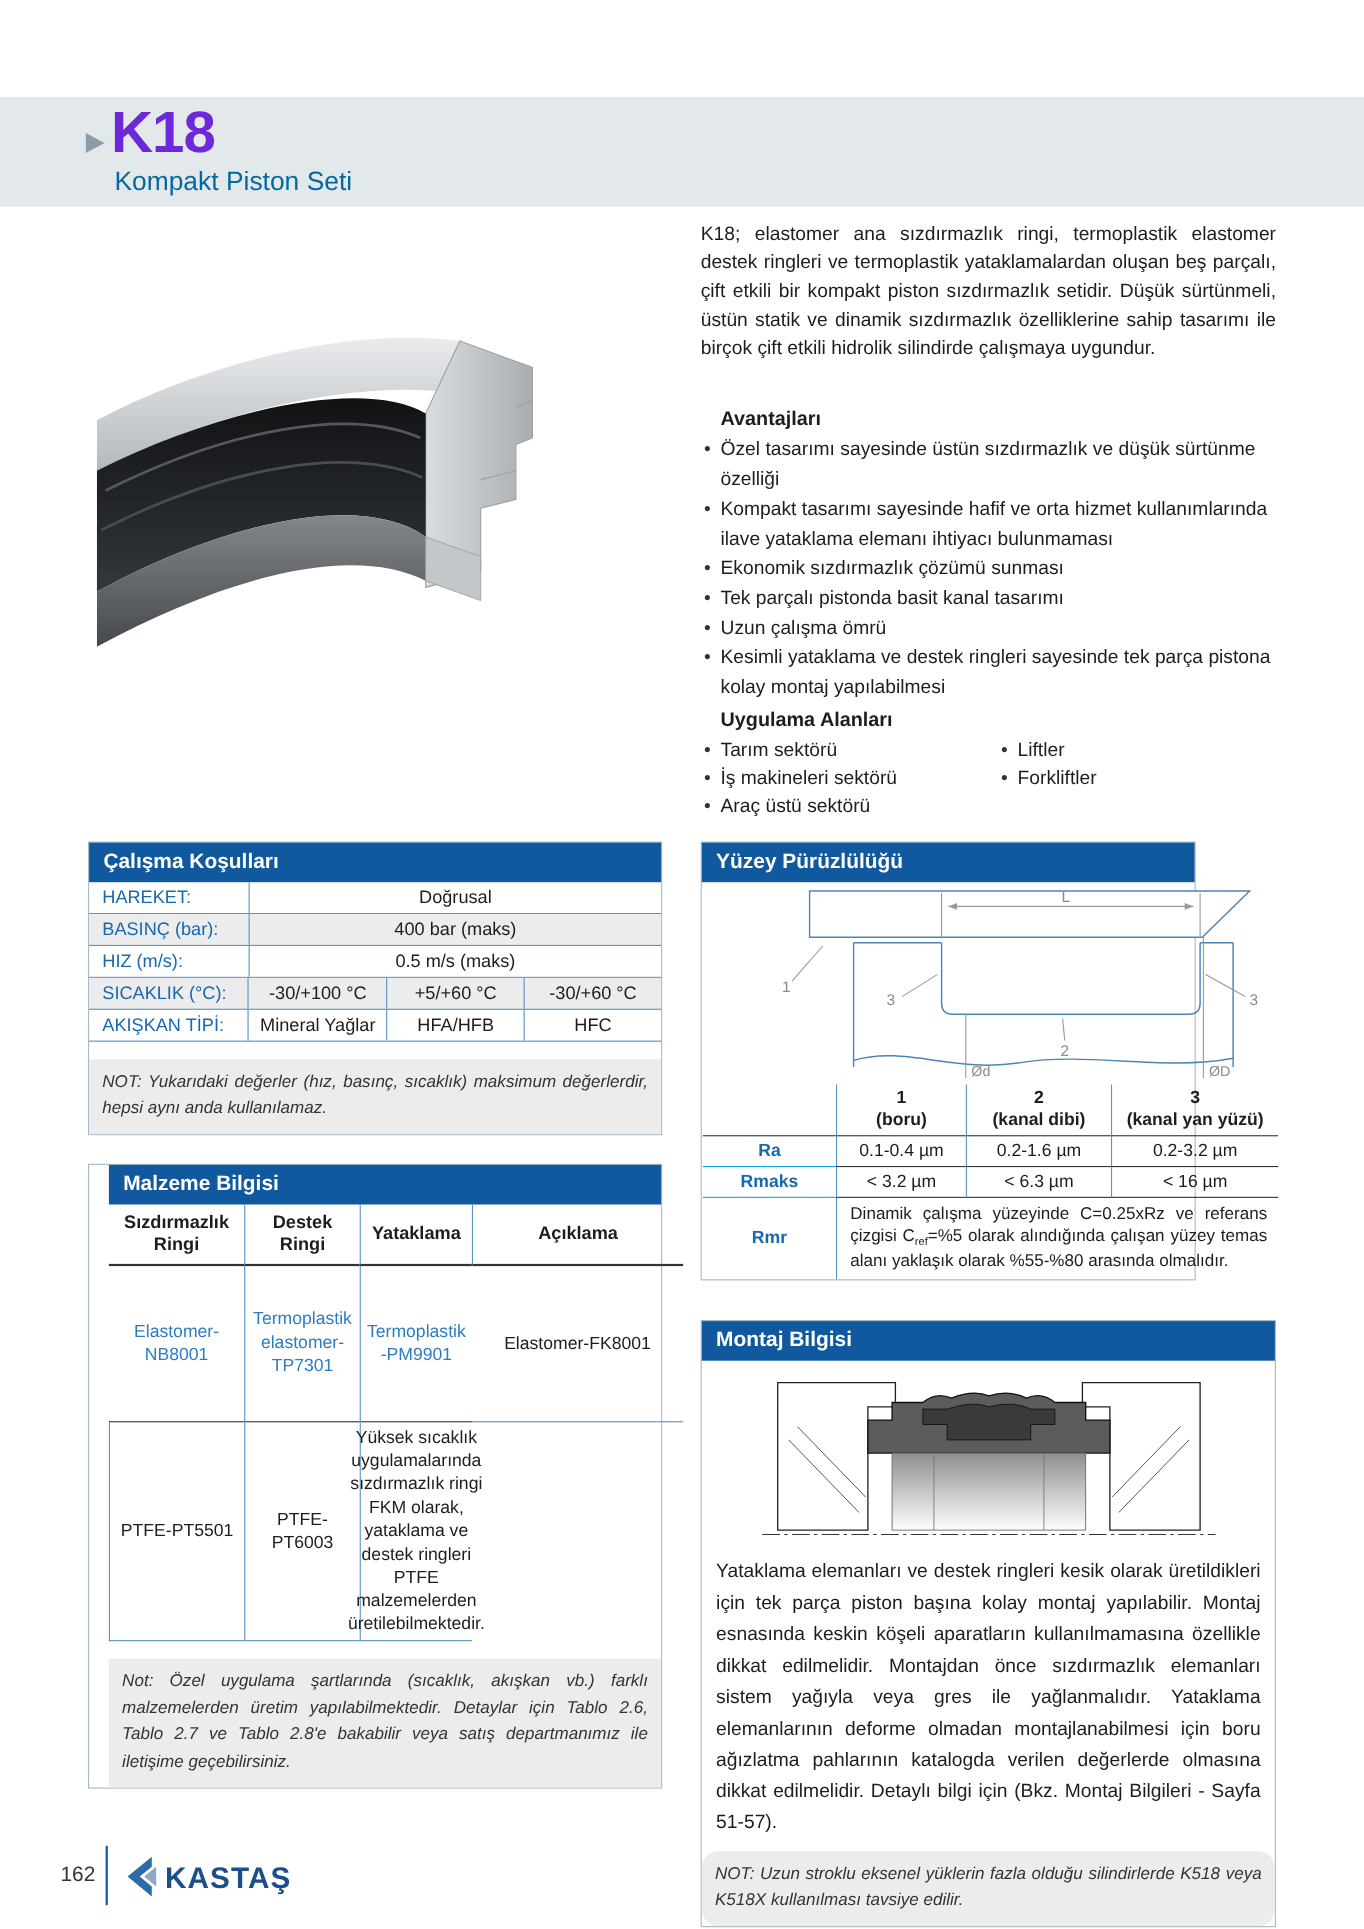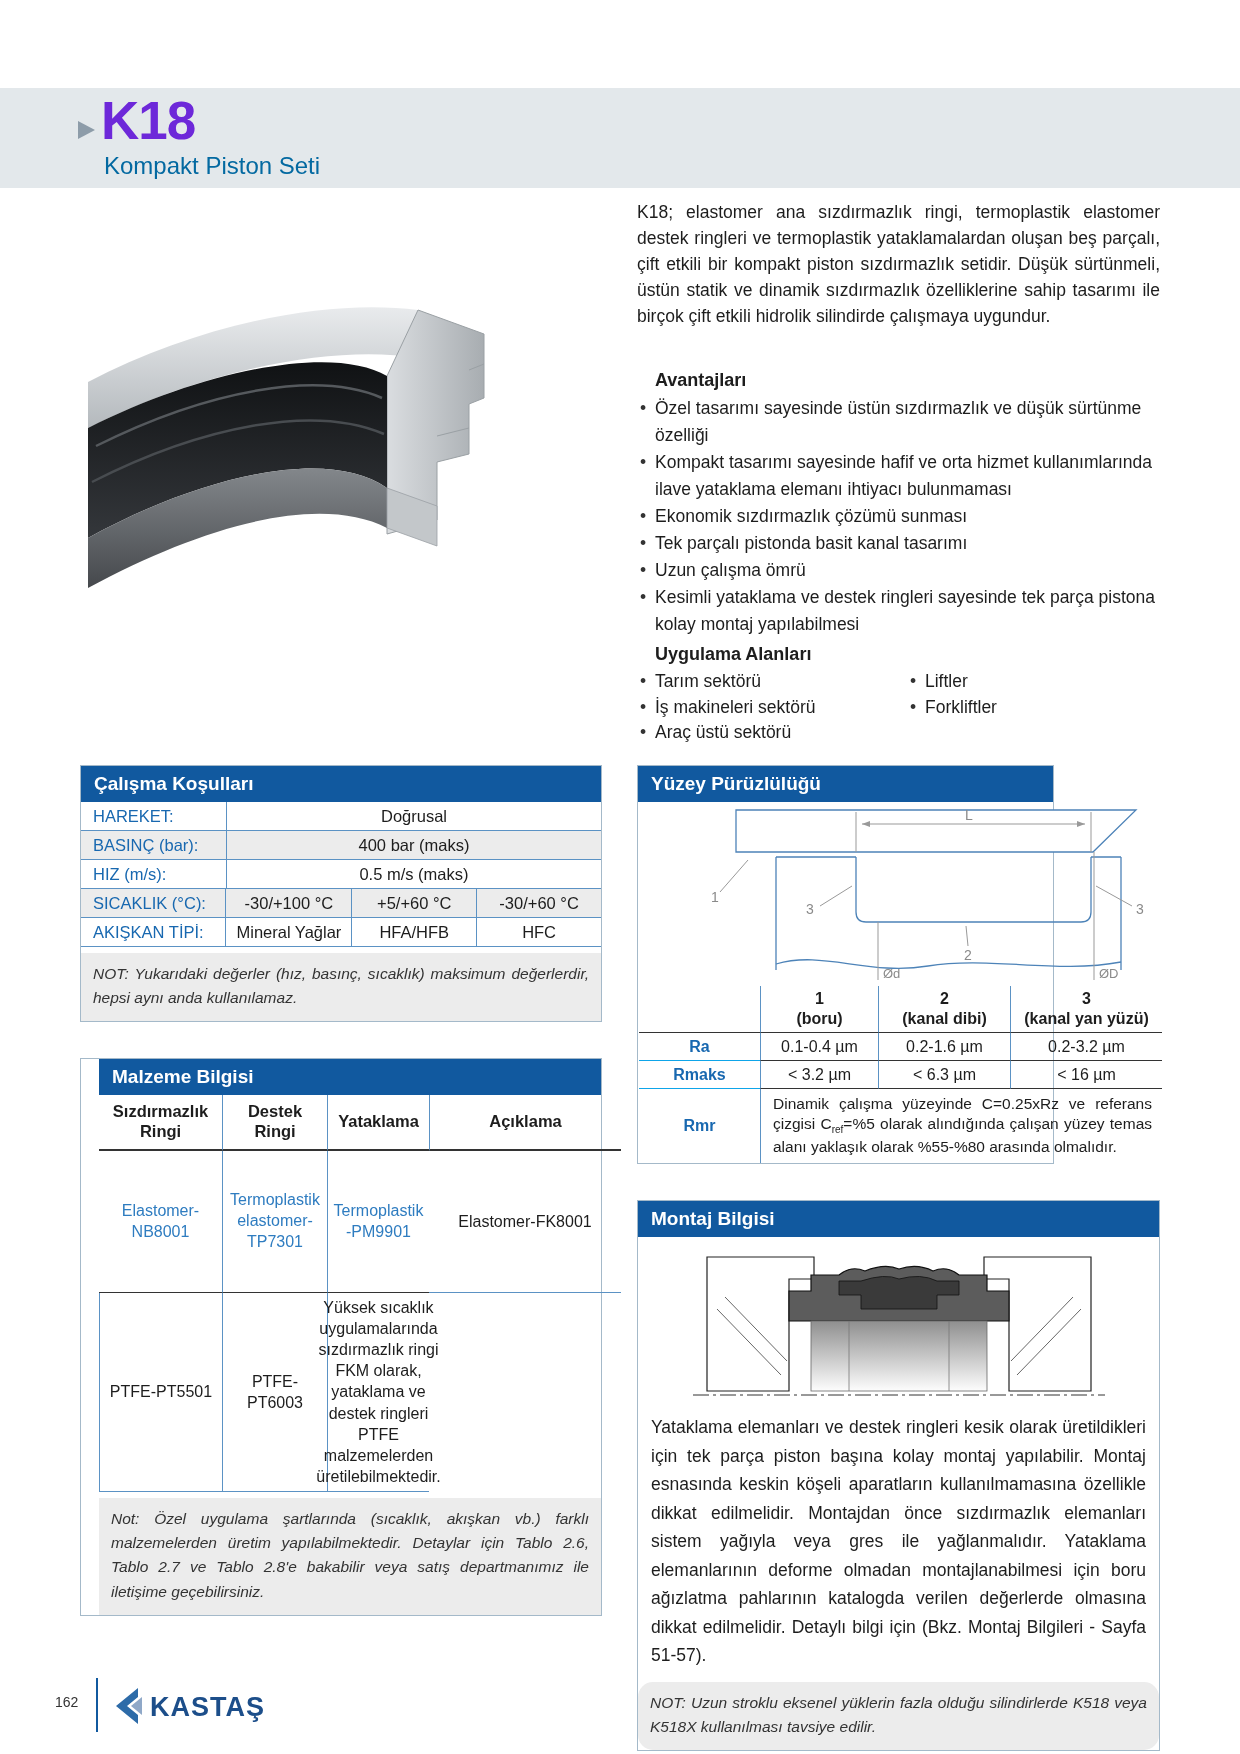--- a/index.html
+++ b/index.html
@@ -23,21 +23,21 @@
   .bullet-list li::before { content:"\2022"; position:absolute; left:3px; top:0; color:#333; }
   .adv-list { left:637px; top:395px; width:523px; }
   .app-title { position:absolute; left:655px; top:644px; font-size:18px; font-weight:bold; }
   .app-col1 { left:637px; top:669px; width:270px; }
   .app-col2 { left:907px; top:669px; width:253px; }
   .app-col1 li, .app-col2 li { line-height:25.5px; }
 
   
   .panel { position:absolute; border:1px solid #a4b9c9; background:#fff; }
   .panel-hd { background:#11599f; color:#fff; font-weight:bold; font-size:19px; height:36px; line-height:36px; padding:0 13px; }
-  .note-strip { margin-top:6px; background:#ececec; padding:9px 12px 11px 12px; font-style:italic; font-size:15.5px; line-height:1.56; color:#333; text-align:justify; }
+  .note-strip { margin-top:16px; background:#ececec; padding:9px 12px 11px 12px; font-style:italic; font-size:15.5px; line-height:1.56; color:#333; text-align:justify; }
 
   
   .panel-oc { left:80px; top:765px; width:522px; }
   .oc-row { display:flex; height:29px; border-bottom:1px solid #5b92c4; align-items:stretch; }
   .oc-row:last-of-type { border-bottom:0; }
   .oc-row.gray { background:#ececec; }
   .oc-label { width:146px; display:flex; align-items:center; padding-left:12px; color:#1868b0; font-weight:normal; font-size:16.5px; border-right:1px solid #5b92c4; }
   .oc-span { flex:1; display:flex; align-items:center; justify-content:center; font-size:16.5px; }
   .oc-cell { width:125.33px; display:flex; align-items:center; justify-content:center; font-size:16.5px; }
   .oc-cell + .oc-cell { border-left:1px solid #5b92c4; }
@@ -45,41 +45,41 @@
   
   .panel-mat { left:80px; top:1058px; width:522px;padding-left:18px; }
   .mat-grid { display:grid; grid-template-columns:123px 105px 102px 192px; }
   .mat-cell { display:flex; align-items:center; justify-content:center; text-align:center; padding:4px 5px; }
   .mat-cell.vline { border-left:1px solid #5b92c4; }
   .mat-hd { min-height:56px; font-weight:bold; font-size:16.5px; line-height:1.2; border-bottom:2px solid #333; }
   .mat-r1 { min-height:74px; color:#2e7cc0; font-size:16px; line-height:1.3; border-bottom:1px solid #333; }
   .mat-r2 { min-height:142px; font-size:16px; line-height:1.32; border-bottom:1px solid #5b92c4; }
 
   
-  .panel-sr { left:637px; top:765px; width:417px; }
+  .panel-sr { left:637px; top:765px; width:450px; }
   .sr-diagram { display:block; margin:0 auto; }
   .sr-grid { display:grid; grid-template-columns:121px 118px 132px 152px; padding:0 1px; }
   .sr-cell { display:flex; flex-direction:column; align-items:center; justify-content:center; text-align:center; }
   .sr-cell.vline { border-left:1px solid #5b92c4; }
   .sr-hd { height:47px; font-weight:bold; font-size:16px; line-height:1.25; border-bottom:1px solid #333; }
   .sr-val { height:28px; font-size:16px; border-bottom:1px solid #333; }
   .sr-lbl { color:#1868b0; font-weight:bold; font-size:16px; }
   .sr-lbl-ra, .sr-lbl-rmaks { border-bottom:1px solid #0ea5e9; height:28px; }
   .sr-rmr-lbl { min-height:66px; }
   .sr-rmr-text { grid-column:2 / 5; border-left:1px solid #5b92c4; padding:5px 10px 6px 12px; font-size:15.5px; line-height:1.32; text-align:justify; display:block; }
   .sr-rmr-text sub { font-size:10px; }
 
   
   .panel-inst { left:637px; top:1200px; width:523px; }
   .inst-fig { text-align:center; padding:12px 0 6px 0; }
   .inst-body { padding:4px 13px 0 13px; font-size:17.5px; line-height:28.5px; text-align:justify; }
   .panel-inst .note-strip { margin-top:12px;border-radius:15px; }
 
   
-  .page-num { position:absolute; left:55px; top:1694px; font-size:14px; color:#333; }
+  .page-num { position:absolute; left:55px; top:1694px; font-size:19px; color:#333; }
   .footer-divider { position:absolute; left:96px; top:1678px; width:2px; height:54px; background:#11599f; }
   .footer-logo { position:absolute; left:106px; top:1684px; }
 </style>
 </head>
 <body>
 
 <div class="page">
 
   <div class="title-band">
     <span class="title-arrow"></span>

